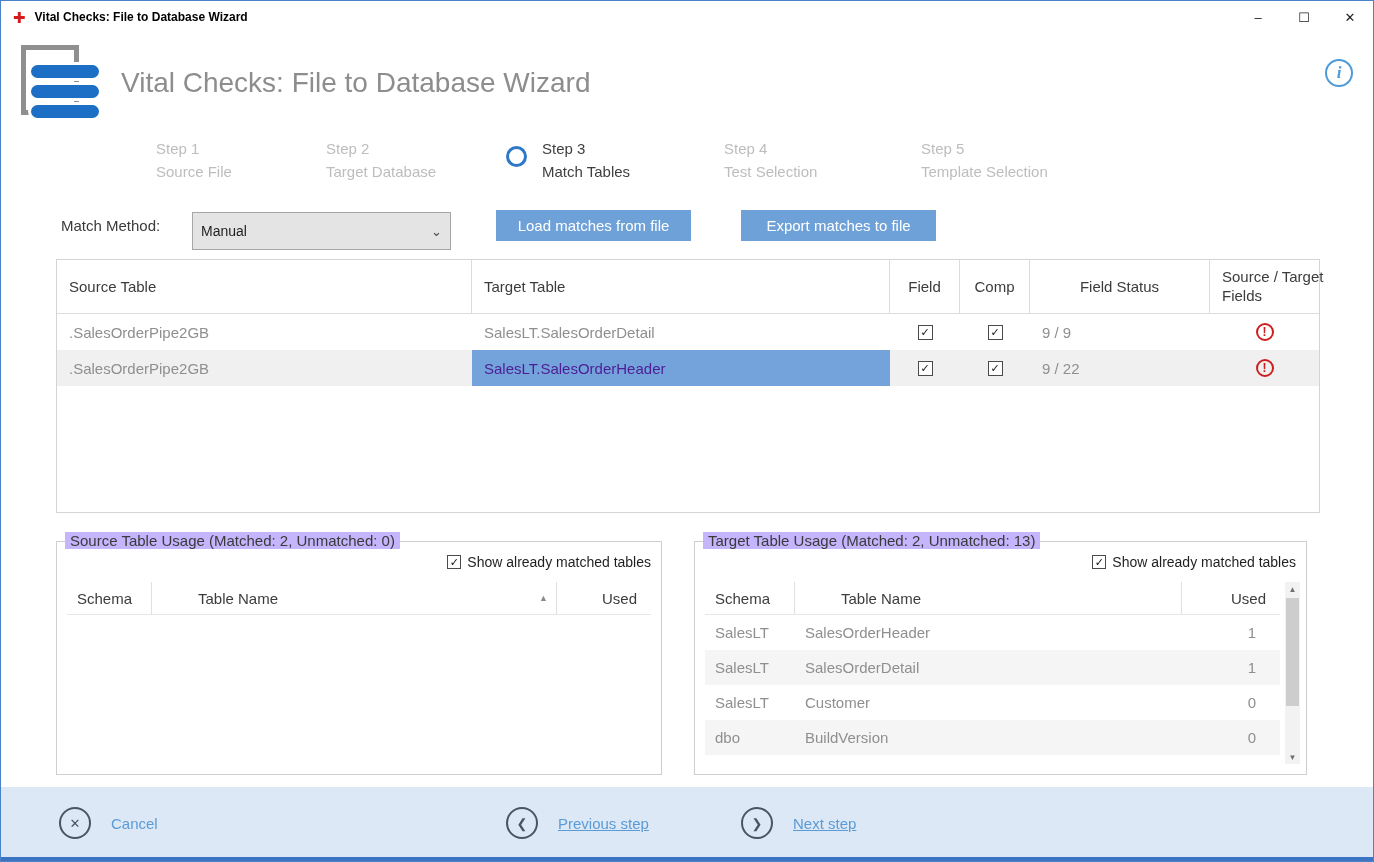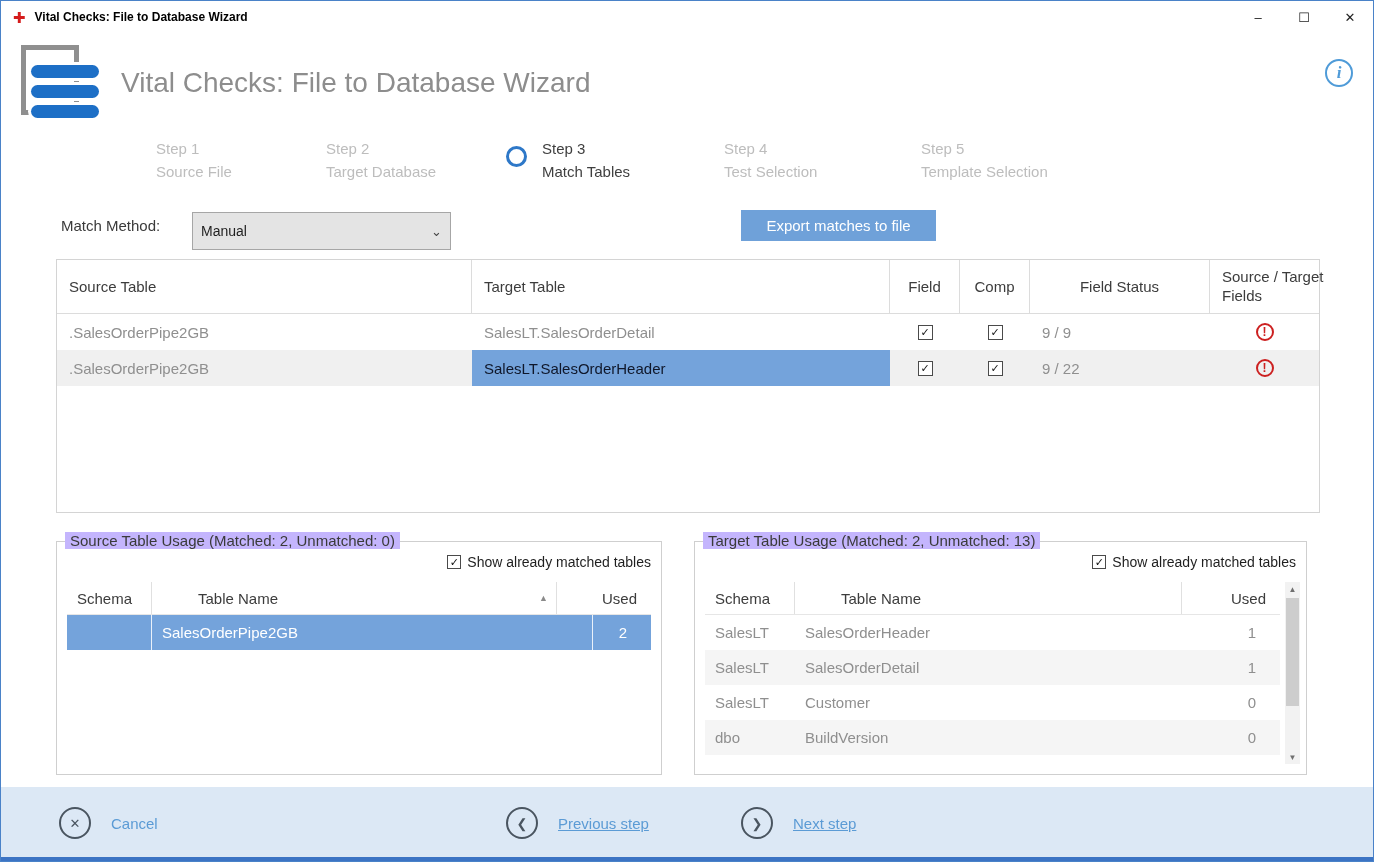--- a/index.html
+++ b/index.html
@@ -47,21 +47,21 @@
   .mtable { position:absolute; left:55px; top:258px; width:1264px; height:254px; border:1px solid #d4d4d4; background:#fff; }
   .mrow { display:grid; grid-template-columns:415px 418px 70px 70px 180px auto; }
   .mhead { height:54px; border-bottom:1px solid #dcdcdc; }
   .mhead .mcell { border-right:1px solid #dcdcdc; font-size:15px; color:#3c3c3c; }
   .mhead .mcell:last-child { border-right:none; }
   .mcell { display:flex; align-items:center; padding-left:12px; }
   .mcell.center { justify-content:center; padding-left:0; }
   .fields-head span { display:inline-block; width:112px; line-height:1.25; }
   .mdata { height:36px; font-size:15px; color:#8f8f8f; }
   .mdata.alt { background:#f0f0f0; }
-  .mcell.selected { background:#74a3db; color:#0f172a; }
+  .mcell.selected { background:#74a3db; color:#4c1d95; }
 
   .cb { width:15px; height:15px; border:1px solid #4a4a4a; background:#fff; display:flex; align-items:center; justify-content:center;
     font-size:11px; line-height:1; color:#111; }
   .err-icon { width:18px; height:18px; border:2px solid #cc2020; border-radius:50%; color:#cc2020; font-weight:700; font-size:12px;
     display:flex; align-items:center; justify-content:center; }
 
   
   .gbox { position:absolute; top:540px; height:234px; border:1px solid #cfcfcf; background:#fff; }
   .gbox-left { left:55px; width:606px; }
   .gbox-right { left:693px; width:613px;padding-left:36px; }
@@ -147,20 +147,21 @@
   <div class="step step5">
     <div class="step-num">Step 5</div>
     <div class="step-label">Template Selection</div>
   </div>
 
   <div class="mm-label">Match Method:</div>
   <div class="mm-select">
     <span>Manual</span>
     <span class="mm-chevron">⌄</span>
   </div>
+  <div class="blue-btn btn-load">Load matches from file</div>
   <div class="blue-btn btn-export">Export matches to file</div>
 
   <div class="mtable">
     <div class="mrow mhead">
       <div class="mcell">Source Table</div>
       <div class="mcell">Target Table</div>
       <div class="mcell center">Field</div>
       <div class="mcell center">Comp</div>
       <div class="mcell center">Field Status</div>
       <div class="mcell fields-head">
@@ -205,25 +206,20 @@
     </label>
     <div class="utable">
       <div class="urow uhead">
         <div class="ucell">Schema</div>
         <div class="ucell">
           <span>Table Name</span>
           <span class="sort-icon">▲</span>
         </div>
         <div class="ucell right">Used</div>
       </div>
-      <div class="urow udata selected">
-        <div class="ucell"></div>
-        <div class="ucell">SalesOrderPipe2GB</div>
-        <div class="ucell val-right">2</div>
-      </div>
     </div>
   </div>
 
   <div class="gbox gbox-right">
     <span class="gbox-title">Target Table Usage (Matched: 2, Unmatched: 13)</span>
     <label class="show-matched">
       <span class="cb">✓</span>
       <span>Show already matched tables</span>
     </label>
     <div class="utable">

